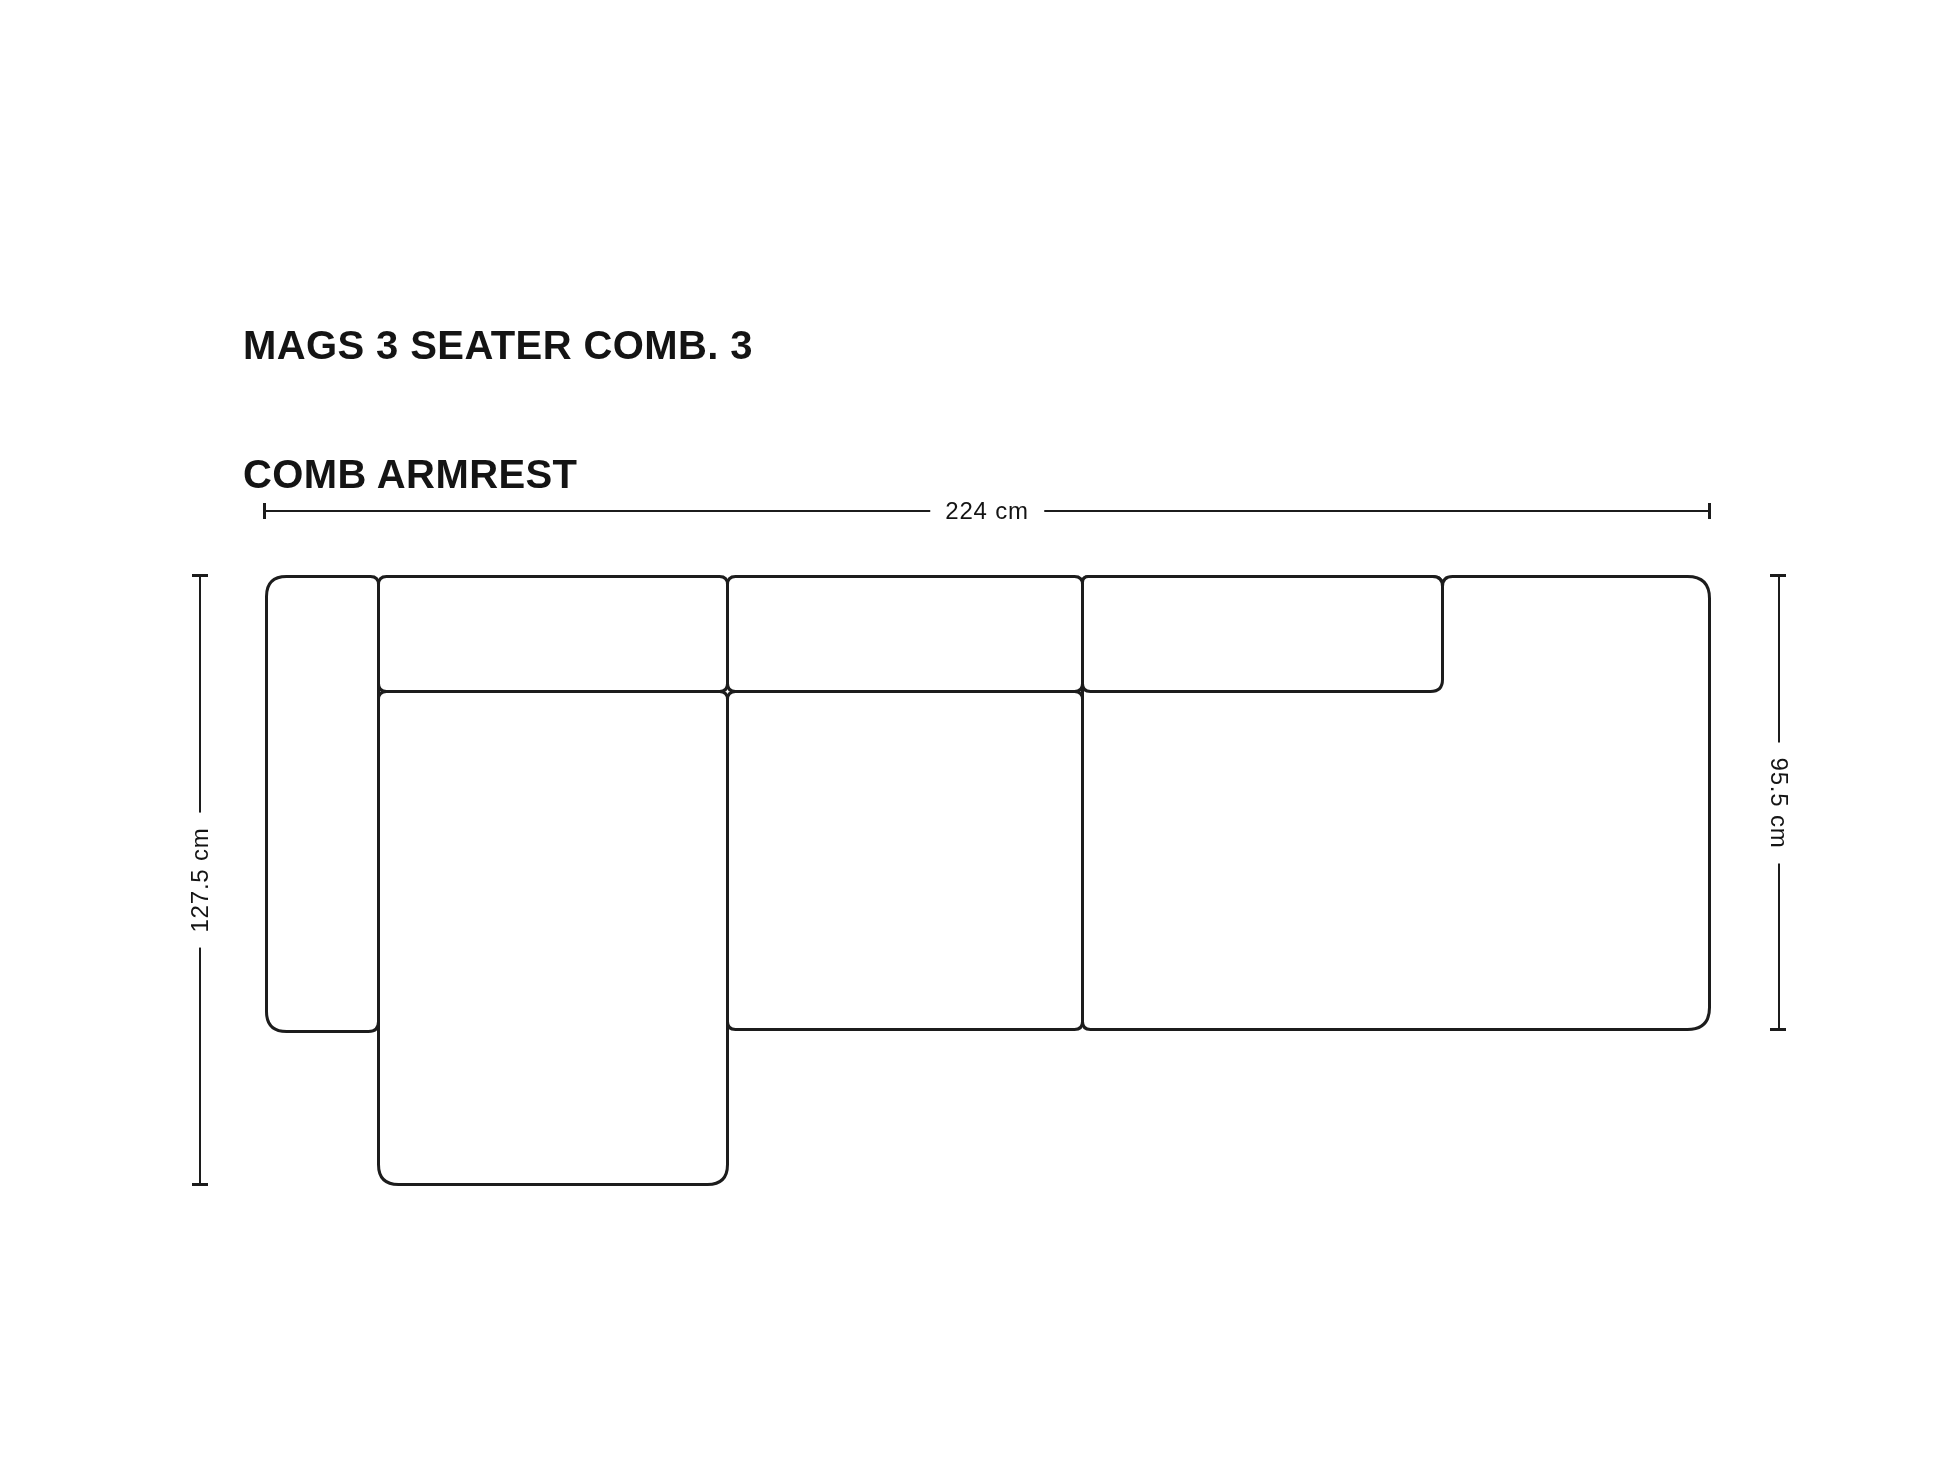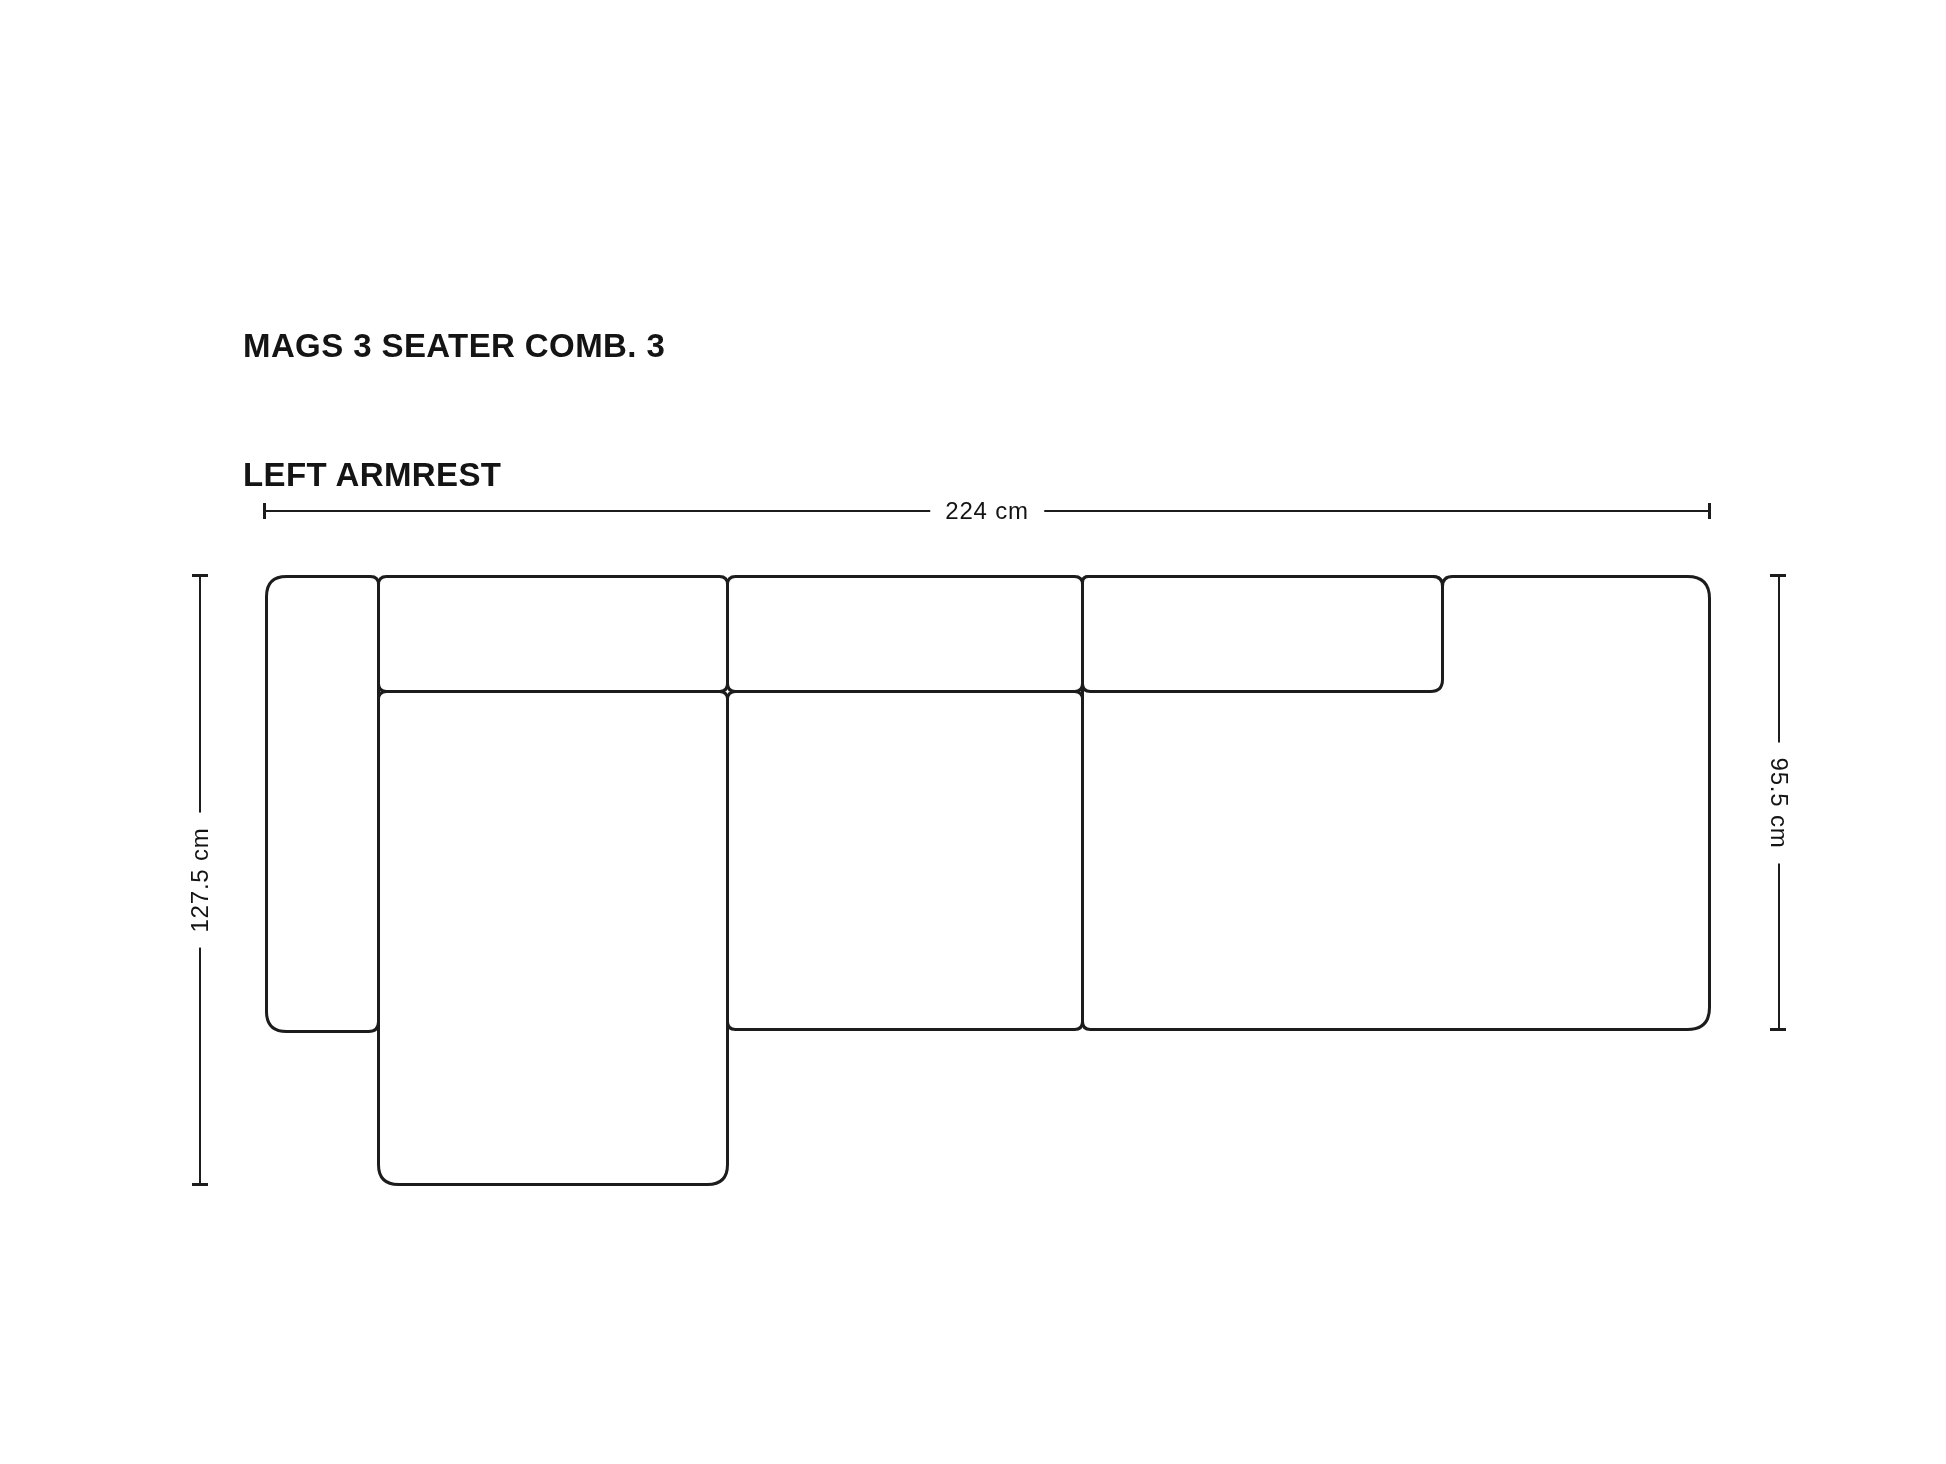--- a/index.html
+++ b/index.html
@@ -12,21 +12,21 @@
     position:relative;
     width:1946px;height:1464px;
     background:var(--bg);
     font-family:"Liberation Sans","DejaVu Sans",sans-serif;
     overflow:hidden;
   }
   
   .title{
     position:absolute;left:243px;top:238px;
     color:var(--text);
-    font-size:33px;font-weight:bold;
+    font-size:40px;font-weight:bold;
     line-height:43px;letter-spacing:0.4px;
     white-space:pre;
   }
   
   .sofa-svg{position:absolute;left:0;top:0;}
   .sofa-svg path{fill:#ffffff;stroke:var(--line);stroke-width:3;}
   
   .dline{position:absolute;background:var(--line);}
   .dim-top-line{left:264px;top:510px;width:1447px;height:2px;}
   .dim-top-tick-l{left:263px;top:503px;width:3px;height:16px;}
@@ -51,21 +51,21 @@
   .dim-label-left{left:200px;top:880px;transform:translate(-50%,-50%) rotate(-90deg);}
   .dim-label-right{left:1779px;top:803px;transform:translate(-50%,-50%) rotate(90deg);}
 </style>
 </head>
 <body>
 
 <div class="stage">
 
   <div class="title">
     <div>MAGS 3 SEATER COMB. 3</div>
-    <div>LEFT ARMREST</div>
+    <div>COMB ARMREST</div>
   </div>
 
   <svg class="sofa-svg" width="1946" height="1464" viewBox="0 0 1946 1464">
     <path d="M 1088.5 576.5 L 1432.5 576.5 Q 1442.5 576.5 1442.5 586.5 Q 1442.5 576.5 1452.5 576.5 L 1687.5 576.5 Q 1709.5 576.5 1709.5 598.5 L 1709.5 1007.5 Q 1709.5 1029.5 1687.5 1029.5 L 1090.5 1029.5 Q 1082.5 1029.5 1082.5 1021.5 L 1082.5 582.5 Q 1082.5 576.5 1088.5 576.5 Z"></path>
     <path d="M 1088.5 576.5 L 1432.5 576.5 Q 1442.5 576.5 1442.5 586.5 L 1442.5 679.5 Q 1442.5 691.5 1430.5 691.5 L 1090.5 691.5 Q 1082.5 691.5 1082.5 683.5 L 1082.5 582.5 Q 1082.5 576.5 1088.5 576.5 Z"></path>
     <path d="M 735.5 576.5 L 1074.5 576.5 Q 1082.5 576.5 1082.5 584.5 L 1082.5 683.5 Q 1082.5 691.5 1074.5 691.5 L 735.5 691.5 Q 727.5 691.5 727.5 683.5 L 727.5 584.5 Q 727.5 576.5 735.5 576.5 Z"></path>
     <path d="M 735.5 691.5 L 1074.5 691.5 Q 1082.5 691.5 1082.5 699.5 L 1082.5 1021.5 Q 1082.5 1029.5 1074.5 1029.5 L 735.5 1029.5 Q 727.5 1029.5 727.5 1021.5 L 727.5 699.5 Q 727.5 691.5 735.5 691.5 Z"></path>
     <path d="M 386.5 576.5 L 719.5 576.5 Q 727.5 576.5 727.5 584.5 L 727.5 683.5 Q 727.5 691.5 719.5 691.5 L 386.5 691.5 Q 378.5 691.5 378.5 683.5 L 378.5 584.5 Q 378.5 576.5 386.5 576.5 Z"></path>
     <path d="M 386.5 691.5 L 719.5 691.5 Q 727.5 691.5 727.5 699.5 L 727.5 1164.5 Q 727.5 1184.5 707.5 1184.5 L 398.5 1184.5 Q 378.5 1184.5 378.5 1164.5 L 378.5 699.5 Q 378.5 691.5 386.5 691.5 Z"></path>
     <path d="M 286.5 576.5 L 370.5 576.5 Q 378.5 576.5 378.5 584.5 L 378.5 1021.5 Q 378.5 1031.5 368.5 1031.5 L 286.5 1031.5 Q 266.5 1031.5 266.5 1011.5 L 266.5 596.5 Q 266.5 576.5 286.5 576.5 Z"></path>

